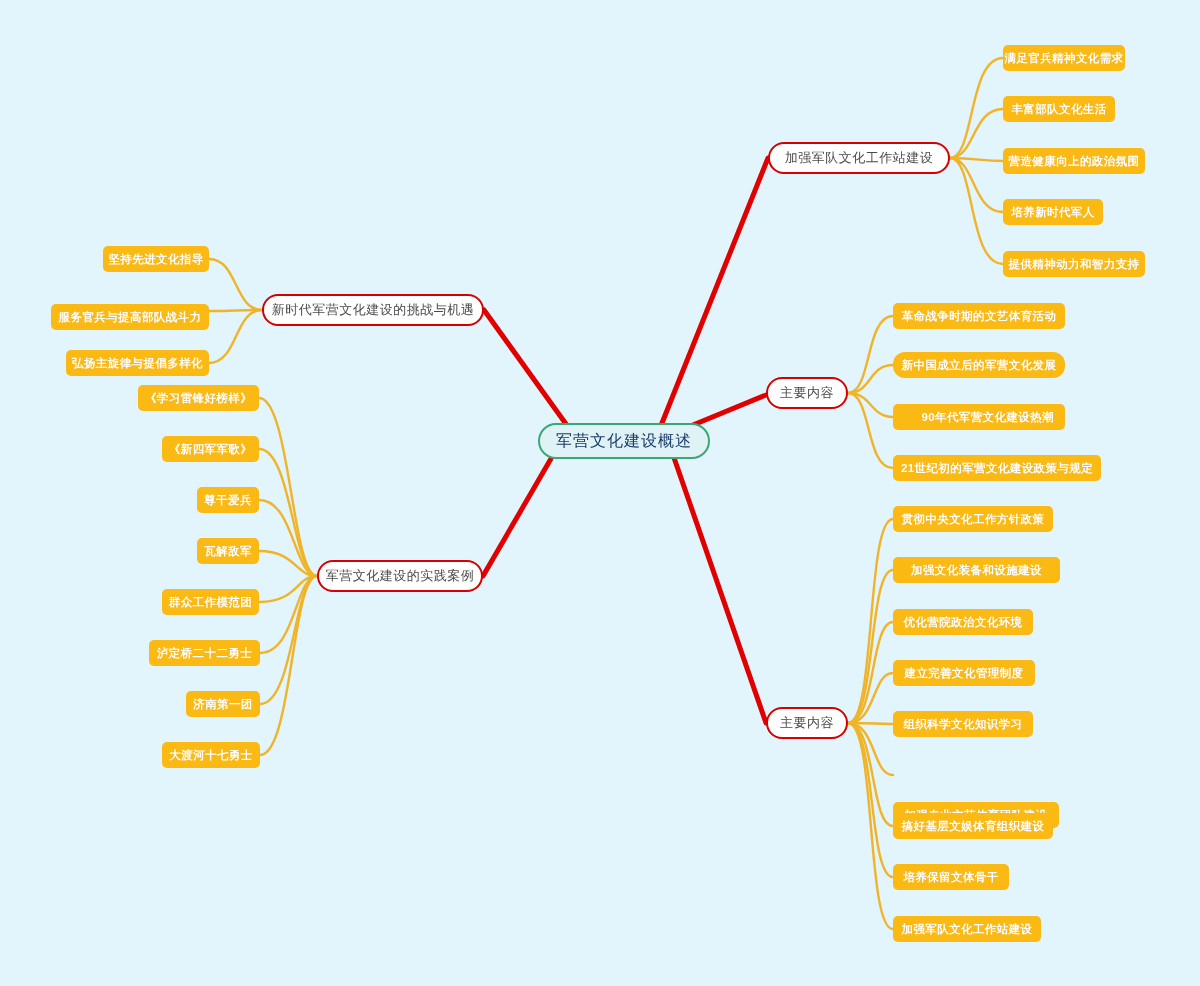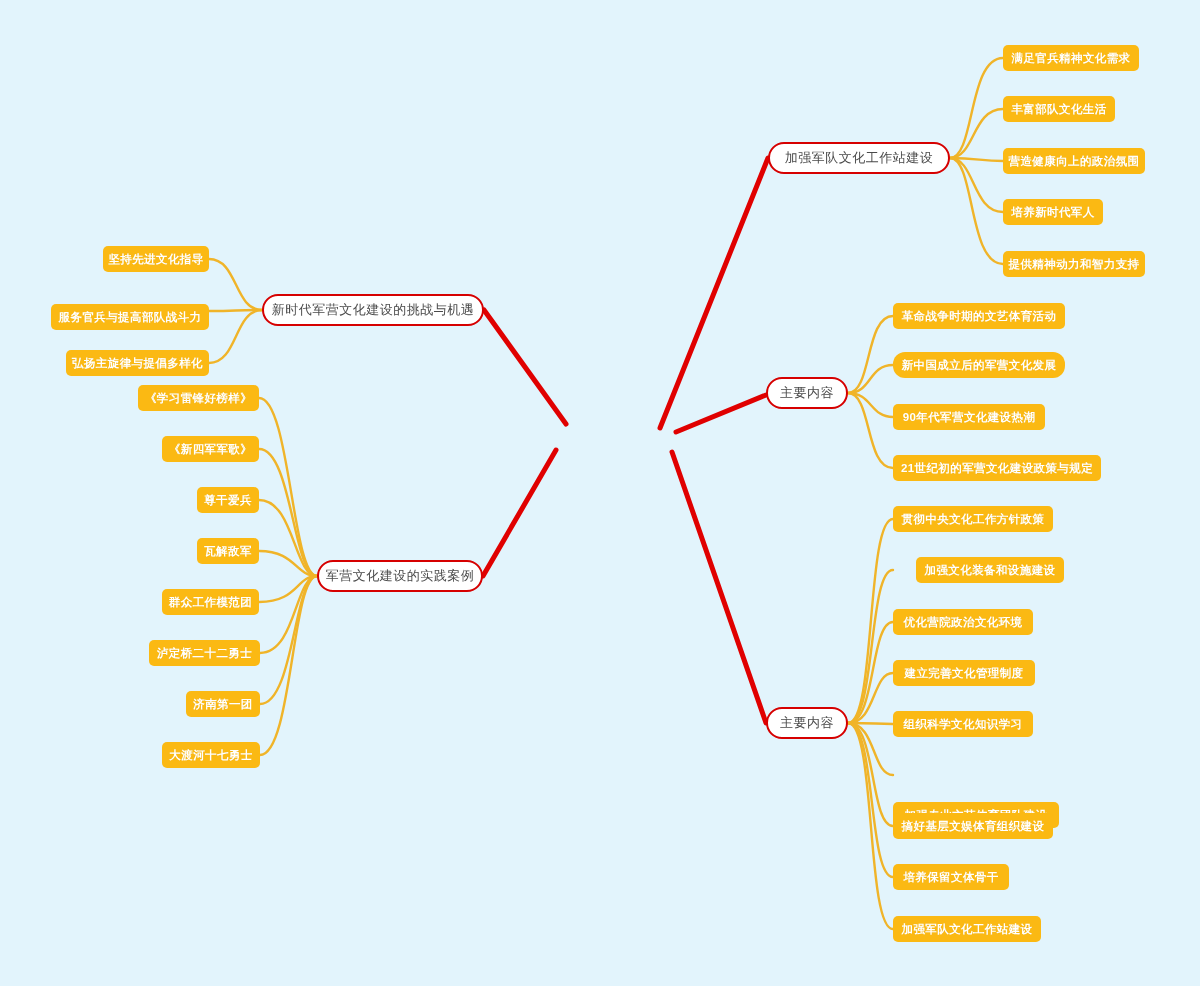--- a/index.html
+++ b/index.html
@@ -120,26 +120,29 @@
       <path d="M 317 576 C 293 576 292 449 259 449"></path>
       <path d="M 317 576 C 294 576 294 500 259 500"></path>
       <path d="M 317 576 C 295 576 296 551 259 551"></path>
       <path d="M 317 576 C 296 576 298 602 259 602"></path>
       <path d="M 317 576 C 295 576 296 653 260 653"></path>
       <path d="M 317 576 C 294 576 294 704 260 704"></path>
       <path d="M 317 576 C 292 576 292 755 260 755"></path>
     </g>
   </svg>
 
+  <div class="node root" style="left: 538px; top: 423px; width: 172px; height: 36px;">
+    <span>军营文化建设概述</span>
+  </div>
 
   <div id="nodes">
       <div class="node branch" style="left: 768px; top: 142px; width: 182px; height: 32px;">
         <span>加强军队文化工作站建设</span>
       </div>
-      <div class="node leaf" style="left: 1003px; top: 45px; width: 136px; height: 26px;">
+      <div class="node leaf" style="left: 1003px; top: 45px; width: 122px; height: 26px;">
         <span>满足官兵精神文化需求</span>
       </div>
       <div class="node leaf" style="left: 1003px; top: 96px; width: 112px; height: 26px;">
         <span>丰富部队文化生活</span>
       </div>
       <div class="node leaf" style="left: 1003px; top: 148px; width: 142px; height: 26px;">
         <span>营造健康向上的政治氛围</span>
       </div>
       <div class="node leaf" style="left: 1003px; top: 199px; width: 100px; height: 26px;">
         <span>培养新时代军人</span>
@@ -149,33 +152,33 @@
       </div>
       <div class="node branch" style="left: 766px; top: 377px; width: 82px; height: 32px;">
         <span>主要内容</span>
       </div>
       <div class="node leaf" style="left: 893px; top: 303px; width: 172px; height: 26px;">
         <span>革命战争时期的文艺体育活动</span>
       </div>
       <div class="node leaf" style="left: 893px; top: 352px; width: 172px; height: 26px; border-radius: 12px;">
         <span>新中国成立后的军营文化发展</span>
       </div>
-      <div class="node leaf" style="left: 893px; top: 404px; width: 152px; height: 26px;">
+      <div class="node leaf" style="left: 893px; top: 404px; width: 172px; height: 26px; justify-content: flex-end;">
         <span>90年代军营文化建设热潮</span>
       </div>
       <div class="node leaf" style="left: 893px; top: 455px; width: 208px; height: 26px;">
         <span>21世纪初的军营文化建设政策与规定</span>
       </div>
       <div class="node branch" style="left: 766px; top: 707px; width: 82px; height: 32px;">
         <span>主要内容</span>
       </div>
       <div class="node leaf" style="left: 893px; top: 506px; width: 160px; height: 26px;">
         <span>贯彻中央文化工作方针政策</span>
       </div>
-      <div class="node leaf" style="left: 916px; top: 557px; width: 148px; height: 26px;">
+      <div class="node leaf" style="left: 893px; top: 557px; width: 167px; height: 26px;">
         <span>加强文化装备和设施建设</span>
       </div>
       <div class="node leaf" style="left: 893px; top: 609px; width: 140px; height: 26px;">
         <span>优化营院政治文化环境</span>
       </div>
       <div class="node leaf" style="left: 893px; top: 660px; width: 142px; height: 26px;">
         <span>建立完善文化管理制度</span>
       </div>
       <div class="node leaf" style="left: 893px; top: 711px; width: 140px; height: 26px;">
         <span>组织科学文化知识学习</span>

